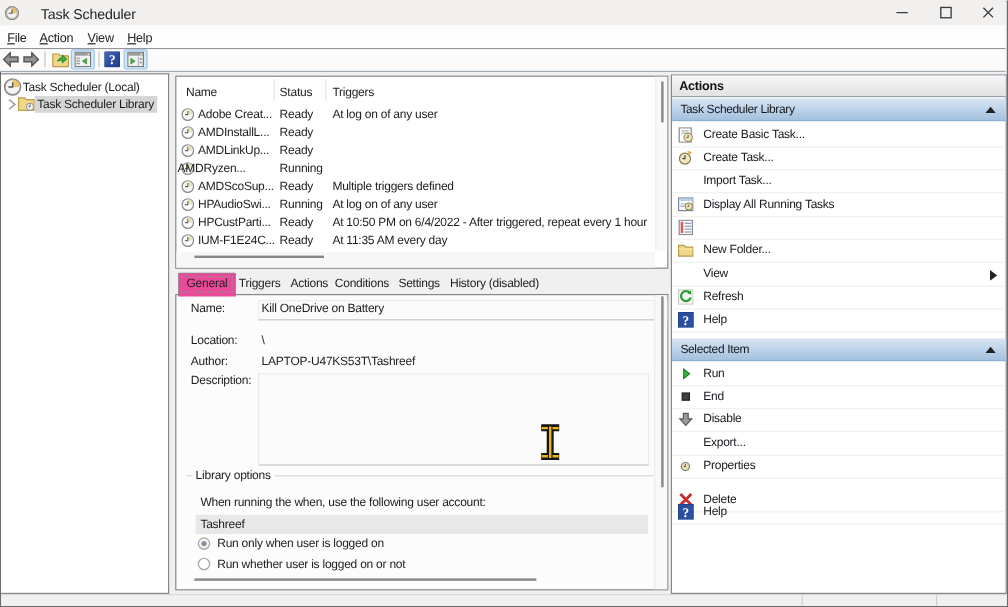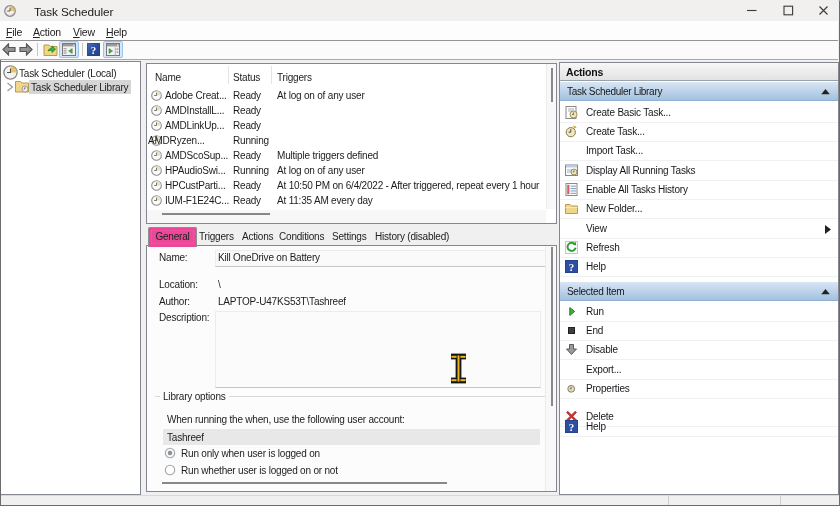--- a/index.html
+++ b/index.html
@@ -321,21 +321,20 @@
     </div>
     <div class="aitem" style="left:560px;top:180px;width:278px">
       <svg class="ico" viewBox="0 0 13 13">
         <rect x="1" y="0.5" width="11" height="12" fill="#fdfdfd" stroke="#8a8a8a" stroke-width="1"></rect>
         <rect x="2.2" y="1.8" width="2.2" height="9.4" fill="#d4605e"></rect>
         <rect x="5.6" y="2.6" width="5.4" height="1.1" fill="#8aa0c0"></rect>
         <rect x="5.6" y="5" width="5.4" height="1.1" fill="#8aa0c0"></rect>
         <rect x="5.6" y="7.4" width="5.4" height="1.1" fill="#8aa0c0"></rect>
         <rect x="5.6" y="9.8" width="5.4" height="1.1" fill="#8aa0c0"></rect>
       </svg>
-      <span class="txt">Enable All Tasks History</span>
     </div>
     <div class="aitem" style="left:560px;top:199.3px;width:278px">
       <svg class="ico" viewBox="0 0 13 13">
         <path d="M0.5 2.5 L5 2.5 L6.5 4 L12.5 4 L12.5 11.5 L0.5 11.5 Z" fill="#f0d689" stroke="#b99c4e" stroke-width="1"></path>
         <path d="M0.5 5.5 L12.5 5.5" stroke="#fce9a8" stroke-width="1"></path>
       </svg>
       <span class="txt">New Folder...</span>
     </div>
     <div class="aitem" style="left:560px;top:218.60000000000002px;width:278px">
       <span class="txt">View</span>

